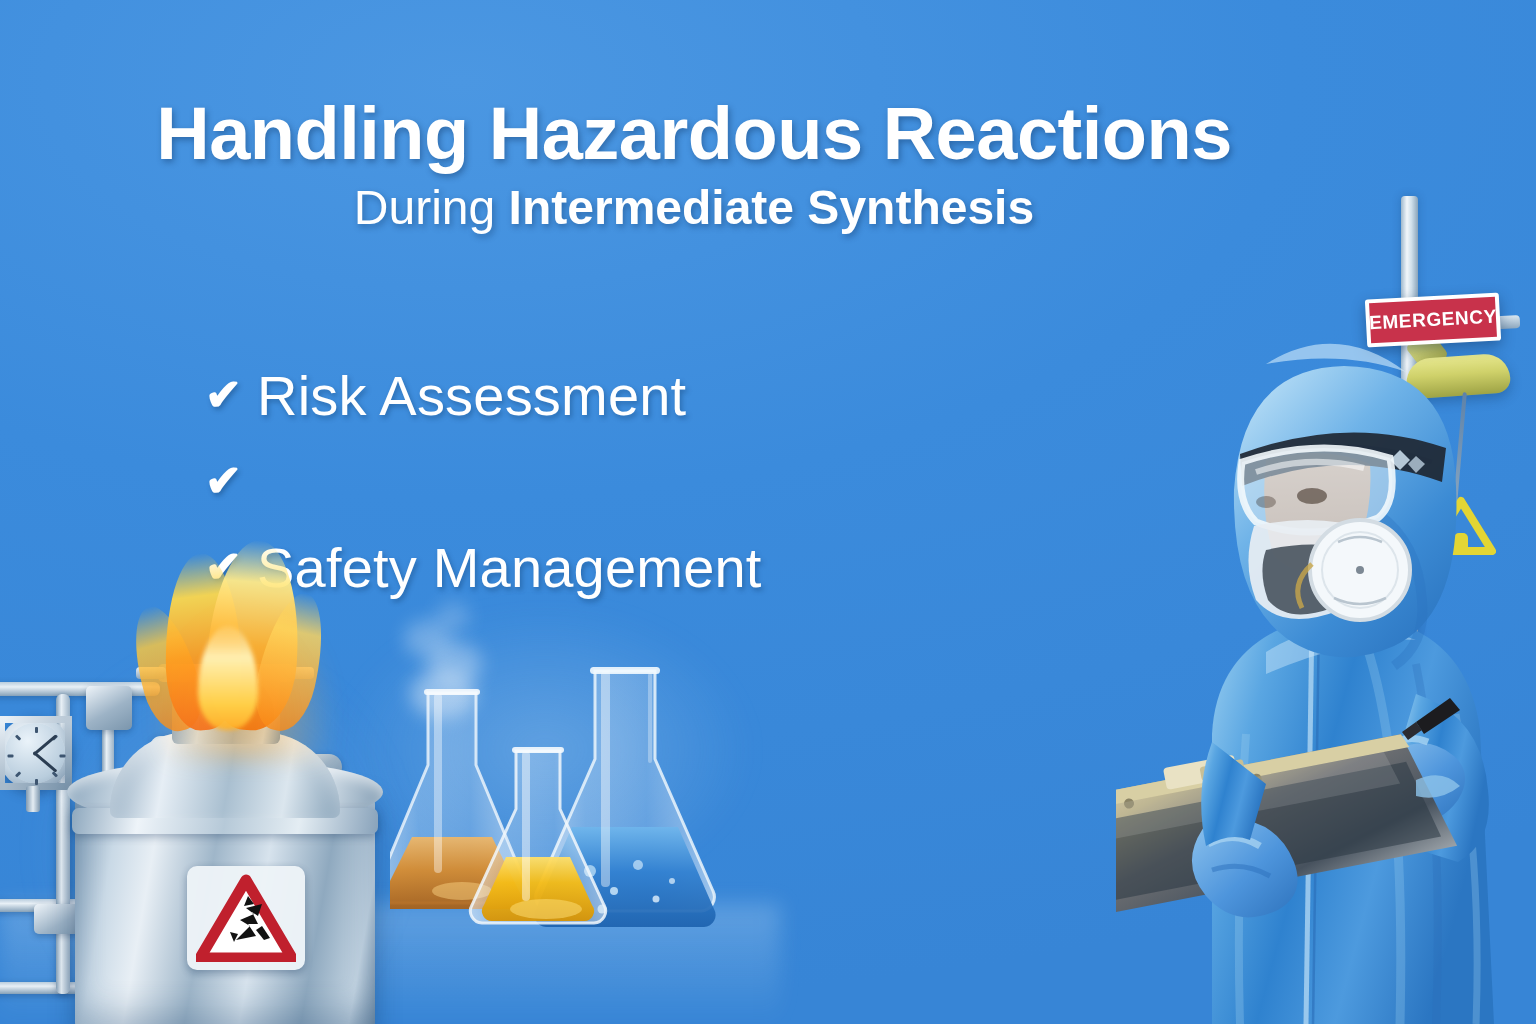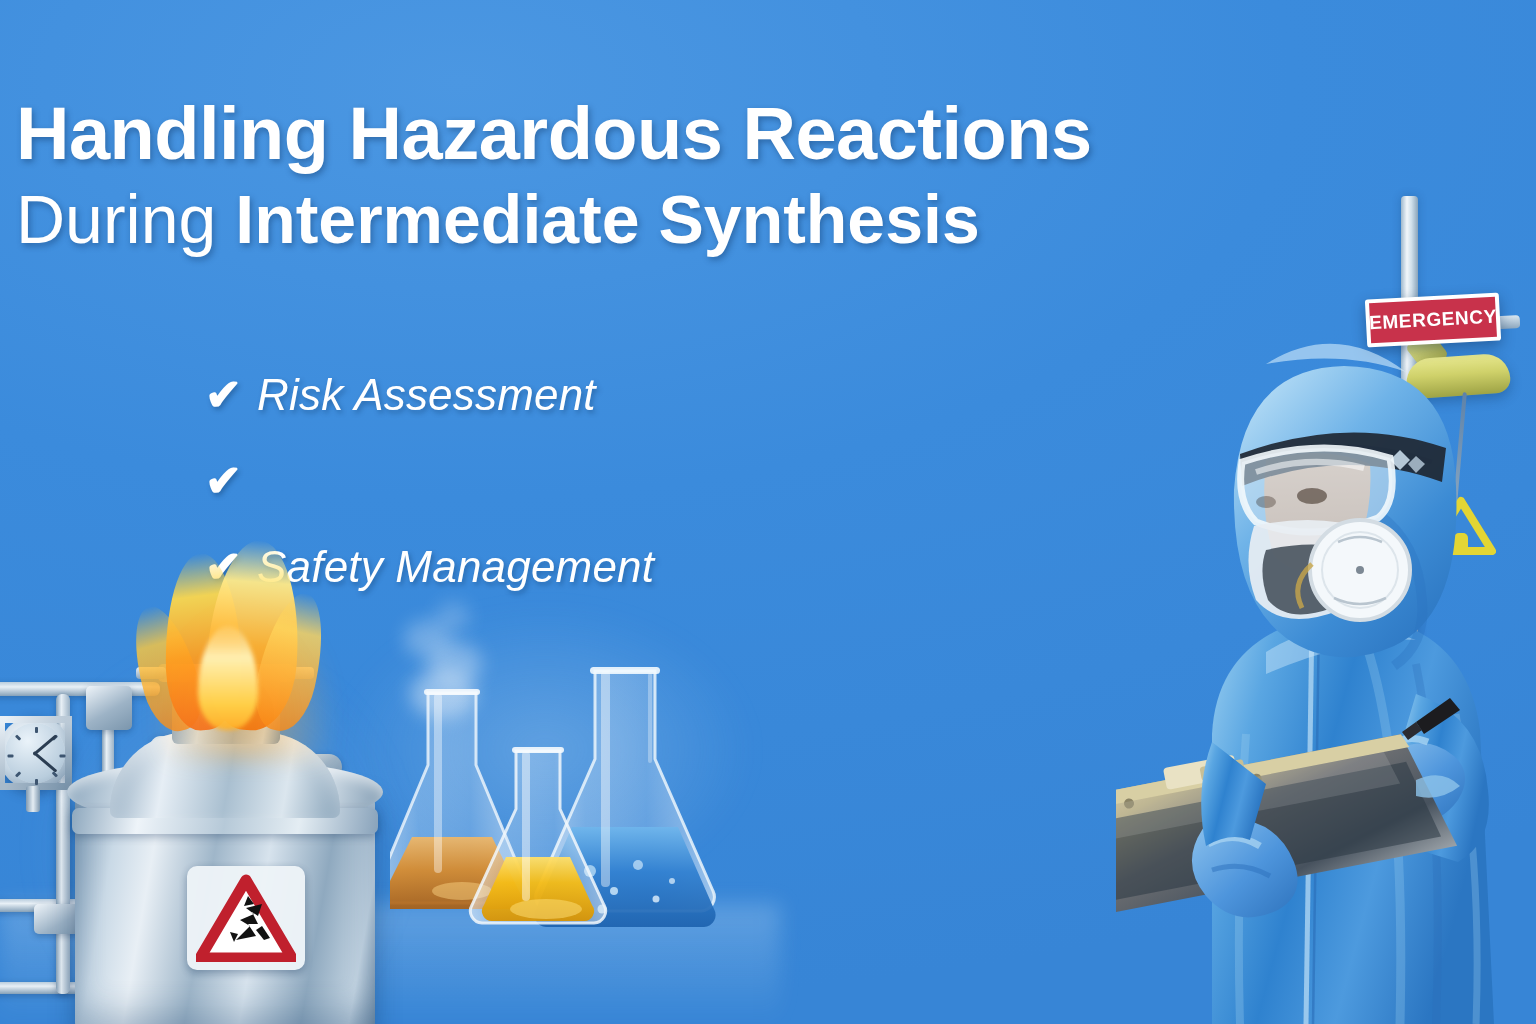--- a/index.html
+++ b/index.html
@@ -21,42 +21,42 @@
     background:radial-gradient(ellipse at 50% 50%, rgba(190,220,245,.30), rgba(190,220,245,0) 68%);
     filter:blur(14px);}
   .haze-b{position:absolute;left:30px;top:640px;width:380px;height:380px;
     background:radial-gradient(ellipse at 50% 55%, rgba(170,205,240,.22), rgba(170,205,240,0) 70%);
     filter:blur(16px);}
   .bench{position:absolute;left:0;bottom:0;width:780px;height:120px;
     background:linear-gradient(180deg, rgba(210,232,250,.26), rgba(210,232,250,0));
     filter:blur(10px);}
 
   
-  .title-wrap{position:absolute;left:16px;top:95px;width:1380px;text-align:left;}
+  .title-wrap{position:absolute;left:4px;top:95px;width:1380px;text-align:center;}
   .title-line1{
     font-size:74px;font-weight:700;color:#fff;letter-spacing:-0.5px;
     line-height:1.05;text-shadow:2px 3px 6px rgba(10,45,90,.40);
     font-stretch:condensed;
   }
   .title-line2{
-    font-size:68px;line-height:1.12;color:#fff;margin-top:8px;
+    font-size:48px;line-height:1.12;color:#fff;margin-top:8px;
     text-shadow:2px 3px 6px rgba(10,45,90,.40);
   }
   .title-line2 .lt{font-weight:400;}
   .title-line2 .bd{font-weight:700;}
 
   .bullets{position:absolute;left:205px;top:352px;}
   .bullet{display:flex;align-items:center;height:86px;}
   .chk{
     width:52px;flex:0 0 52px;color:#fff;font-size:44px;line-height:1;
     text-shadow:2px 3px 5px rgba(10,45,90,.35);
     font-weight:700;
   }
   .blabel{
-    font-size:44px;font-style:italic;font-weight:400;color:#fff;
+    font-size:56px;font-weight:400;color:#fff;
     text-shadow:2px 3px 5px rgba(10,45,90,.35);letter-spacing:.2px;
   }
 
   
   .reactor{position:absolute;left:-10px;bottom:-6px;width:420px;height:420px;}
   .vessel{
     position:absolute;left:85px;bottom:0;width:300px;height:240px;
     border-radius:14px 14px 8px 8px;
     background:linear-gradient(100deg,#7c9ab4 0%,#c9d9e6 14%,#e8eff5 26%,#9fb6c9 44%,
                #d7e3ed 60%,#8fa9bf 78%,#c2d3e1 92%,#7590a9 100%);

